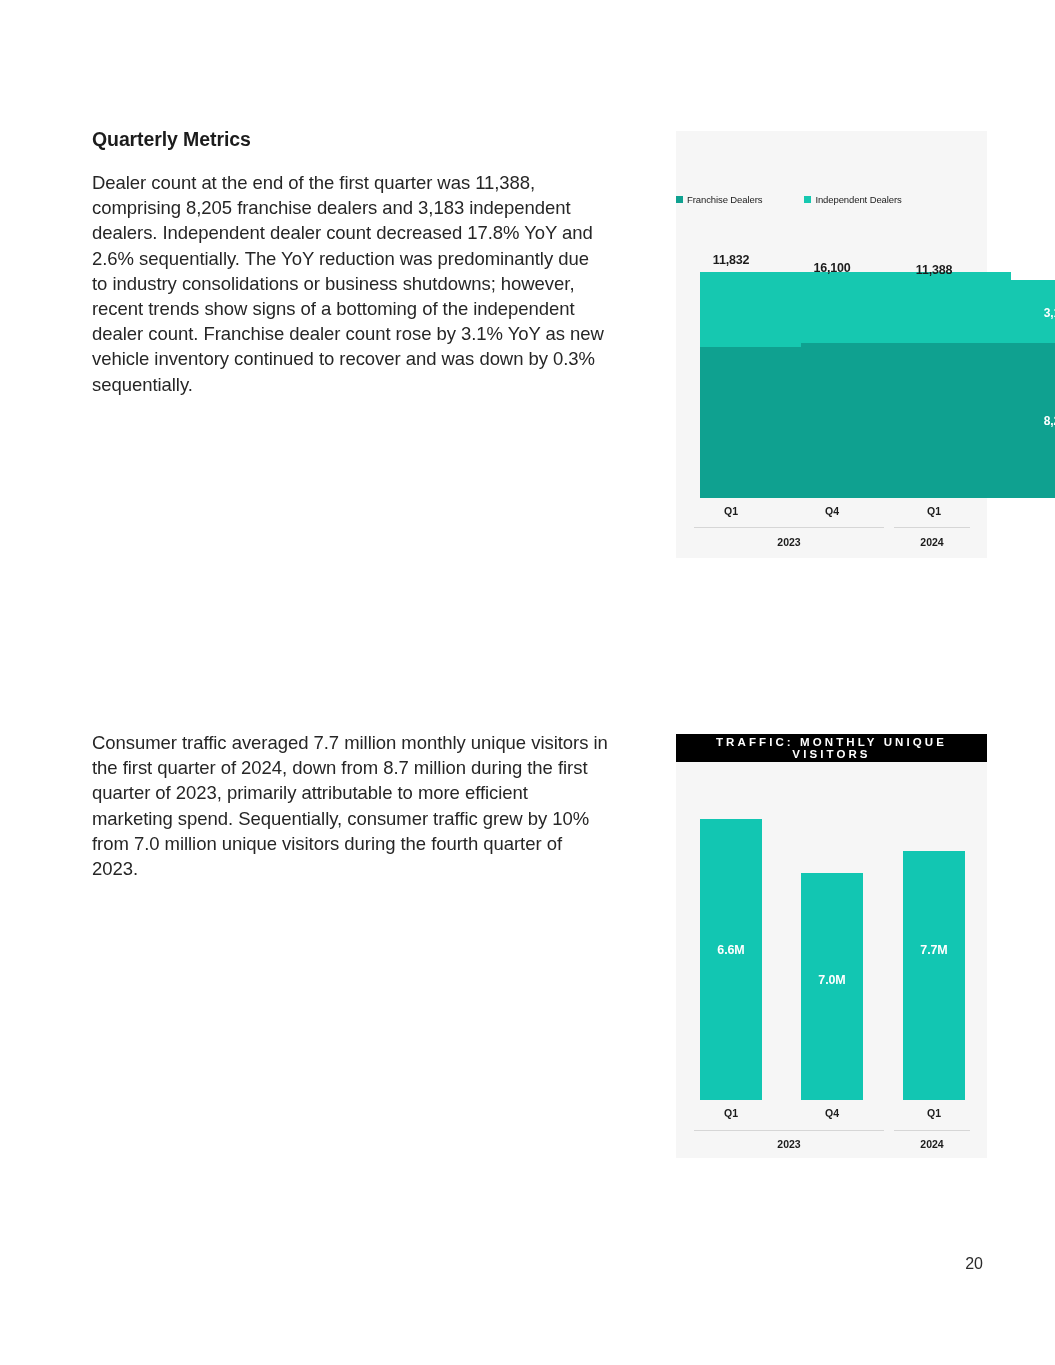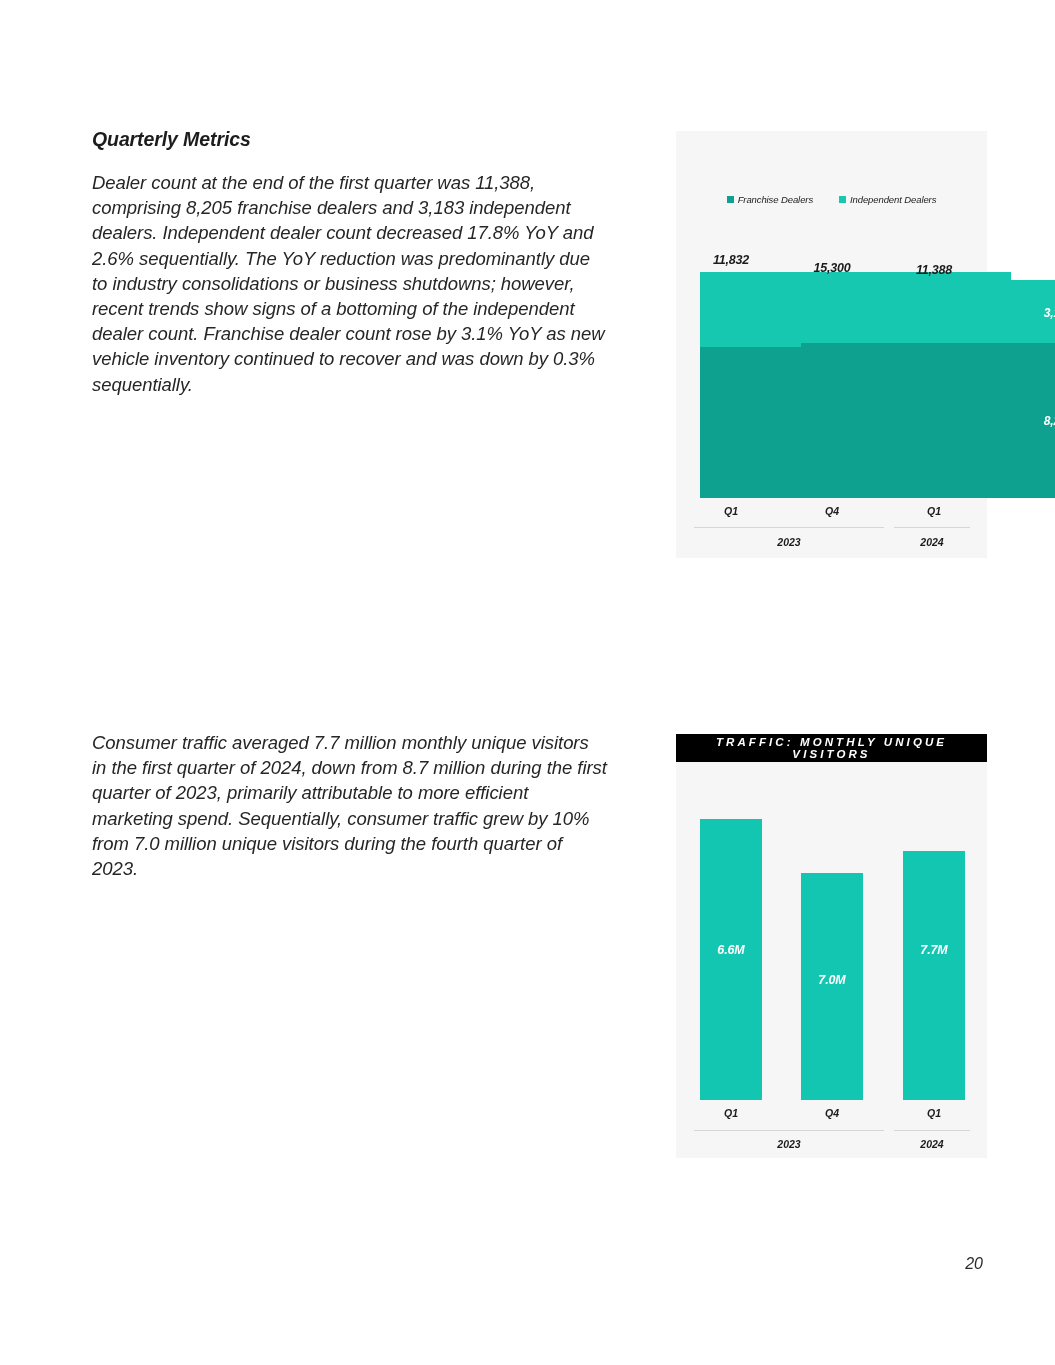--- a/index.html
+++ b/index.html
@@ -10,21 +10,20 @@
   body {
     font-family: "Liberation Sans", sans-serif;
     -webkit-font-smoothing: antialiased;
   }
   .page {
     position: relative;
     width: 1055px;
     height: 1365px;
     background: #ffffff;
     overflow: hidden;
-    font-style: italic;
   }
 
   
   .section-heading {
     position: absolute;
     left: 92px;
     top: 128px;
     font-size: 19.5px;
     font-weight: bold;
     color: #1c1c1c;
@@ -84,22 +83,22 @@
   #card-dealer .chart-body { height: 399px; }
   #card-traffic .chart-body { height: 396px; }
 
   
   .legend {
     position: absolute;
     top: 63px;
     left: 0;
     width: 100%;
     display: flex;
-    justify-content: center;
-    gap: 26px;
+    justify-content: flex-start;
+    gap: 42px;
   }
   .legend-item {
     display: flex;
     align-items: center;
     gap: 4px;
   }
   .legend-swatch {
     width: 7px;
     height: 7px;
     display: block;
@@ -205,21 +204,21 @@
 
         <div class="total-label" style="left:24px; top:122px;">11,832</div>
         <div class="seg" style="left:24px; top:141px; height:75px; background:#16c8b0;">
           <span class="seg-label">3,871</span>
         </div>
         <div class="seg" style="left:24px; top:216px; height:151px; background:#0fa190;">
           <span class="seg-label">7,961</span>
         </div>
         <div class="tick-label" style="left:24px; top:374px;">Q1</div>
 
-        <div class="total-label" style="left:125px; top:130px;">15,300</div>
+        <div class="total-label" style="left:125px; top:130px;">16,100</div>
         <div class="seg" style="left:125px; top:149px; height:63px; background:#16c8b0;">
           <span class="seg-label">3,268</span>
         </div>
         <div class="seg" style="left:125px; top:212px; height:155px; background:#0fa190;">
           <span class="seg-label">8,232</span>
         </div>
         <div class="tick-label" style="left:125px; top:374px;">Q4</div>
 
         <div class="total-label" style="left:227px; top:132px;text-align:center;">11,388</div>
         <div class="seg" style="left:227px; top:151px; height:61px; background:#16c8b0;">

